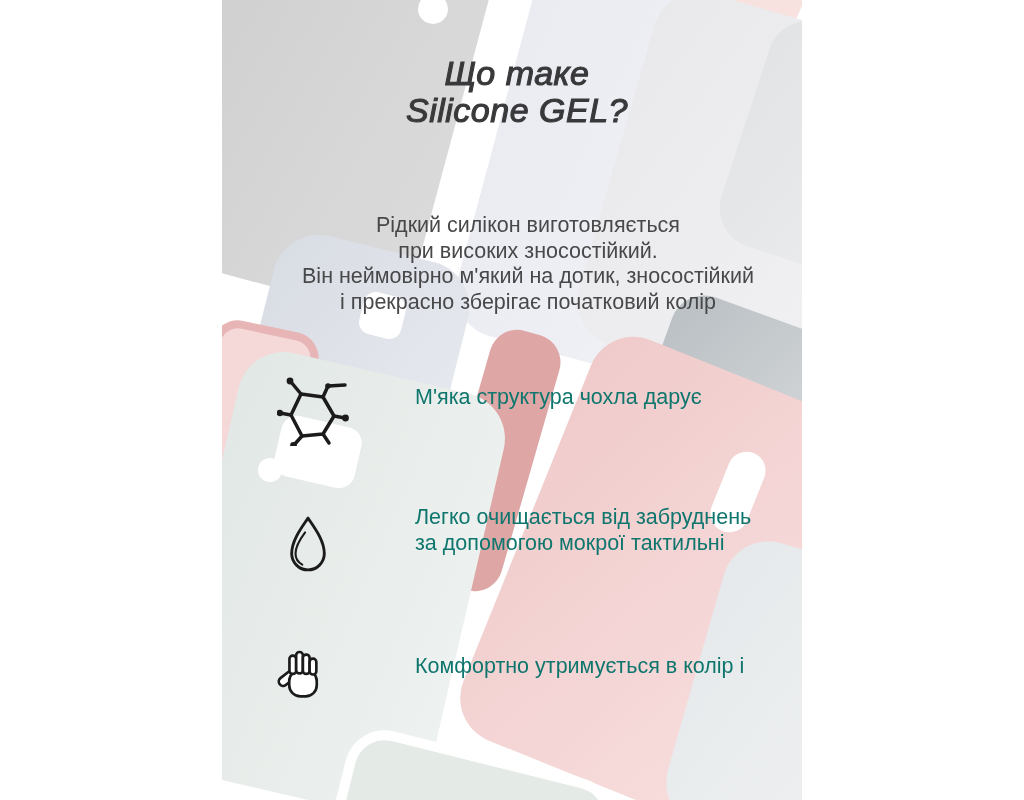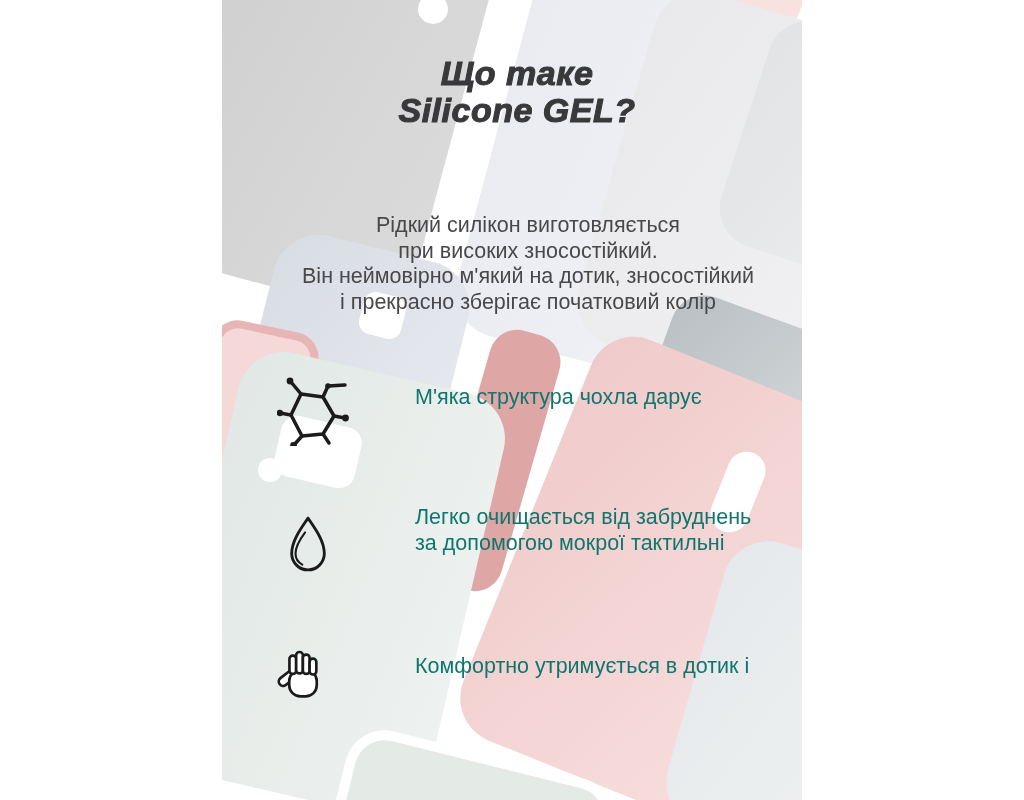--- a/index.html
+++ b/index.html
@@ -39,21 +39,21 @@
       background:linear-gradient(115deg,#f0caca,#f8dede);}
   .c11cam{left:497px;top:450px;width:38px;height:84px;border-radius:19px;transform:rotate(22deg);}
   .c11notch{left:310px;top:768px;width:20px;height:36px;border-radius:10px;transform:rotate(22deg);}
   .c13{left:470px;top:553px;width:205px;height:295px;transform:rotate(16deg);
       background:linear-gradient(110deg,#e6e9eb,#eff1f2);}
   .c14{left:113px;top:753px;width:255px;height:115px;transform:rotate(14deg);
       background:#e4eae6;border:10px solid #ffffff;border-radius:40px;}
 
   
   .title{position:absolute;left:312px;top:55px;width:410px;margin:0;text-align:center;
-         font-size:34px;line-height:37px;font-weight:bold;font-style:italic;
+         font-size:34px;line-height:37px;font-weight:normal;font-style:italic;
          color:#39393b;letter-spacing:.5px;-webkit-text-stroke:1.1px #39393b;}
   .title span{display:block;}
   .intro{position:absolute;left:242px;top:197px;width:540px;margin:16px;text-align:center;
          font-size:21.5px;line-height:25.5px;color:#48484a;}
   .intro span{display:block;}
   .feat-text{position:absolute;left:415px;margin:0;font-size:21.5px;line-height:26px;color:#0f766e;}
   .feat-text span{display:block;}
   .ft1{top:384px;} .ft2{top:504px;} .ft3{top:653px;}
   .icon{position:absolute;}
   .ic1{left:277px;top:374px;} .ic2{left:284px;top:513px;} .ic3{left:276px;top:647px;}
@@ -135,16 +135,16 @@
     <g fill="#ffffff" stroke="#1b1b1b" stroke-width="2.6" stroke-linejoin="round">
       <rect x="1.5" y="26" width="21" height="8.5" rx="4.2" transform="rotate(-38 11 30)"></rect>
       <rect x="13" y="22" width="27" height="26" rx="11"></rect>
       <rect x="13.2" y="8" width="6.6" height="18" rx="3.2"></rect>
       <rect x="19.8" y="4.5" width="6.6" height="21" rx="3.2"></rect>
       <rect x="26.4" y="7" width="6.6" height="19" rx="3.2"></rect>
       <rect x="33" y="11" width="6.6" height="15.5" rx="3.2"></rect>
     </g>
   </svg>
   <p class="feat-text ft3">
-    <span>Комфортно утримується в дотик і</span>
+    <span>Комфортно утримується в колір і</span>
   </p>
 
 </div>
 
 </body></html>

